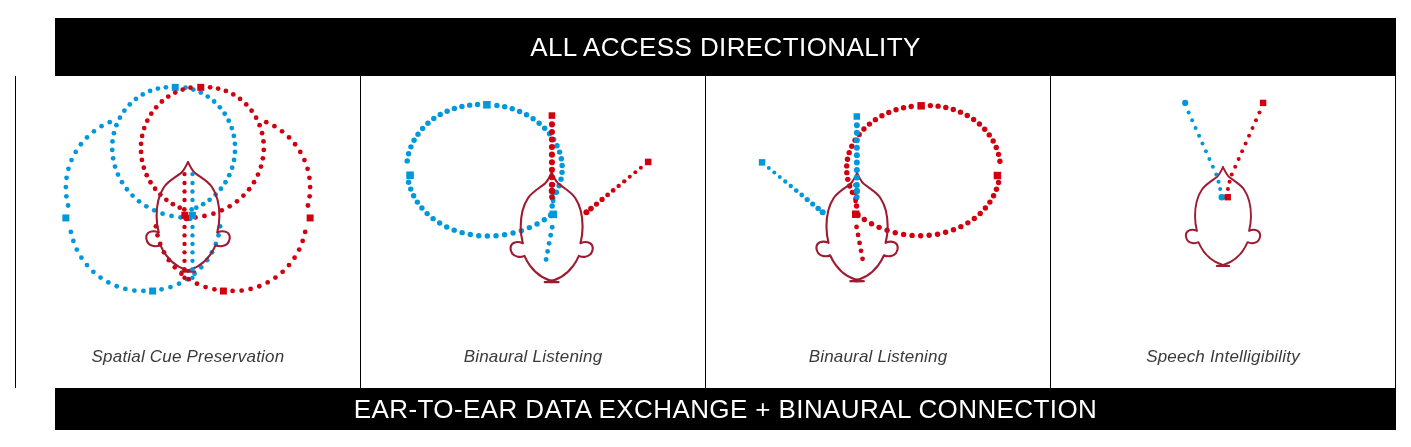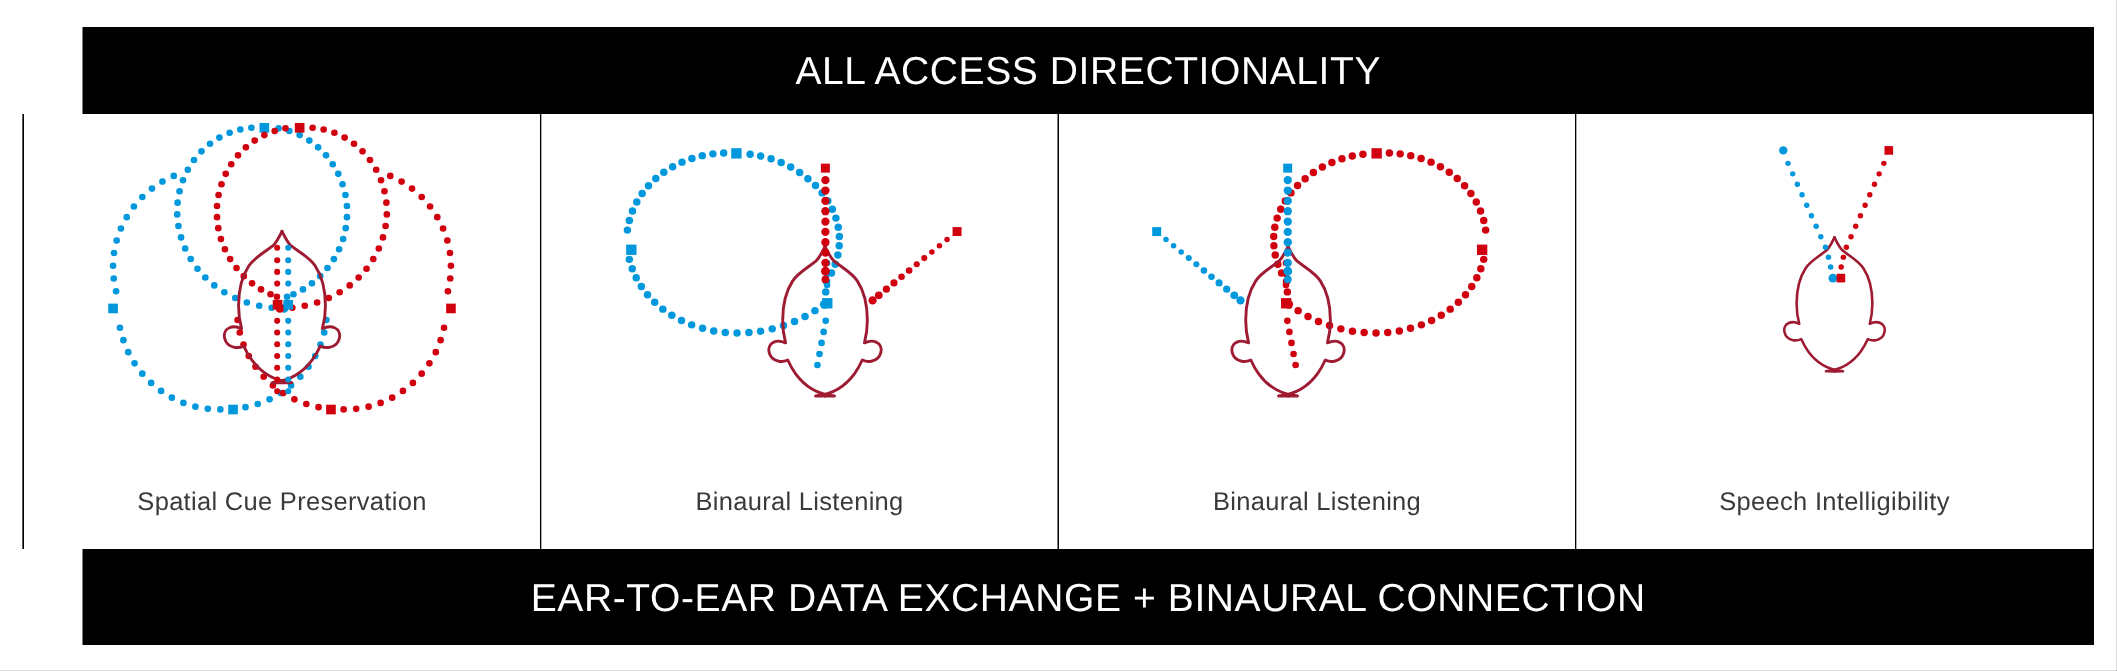--- a/index.html
+++ b/index.html
@@ -34,37 +34,38 @@
     justify-content: center;
     letter-spacing: 0.4px;
     flex: 0 0 auto;
     margin-left: 40px;
   }
   .banner-top {
     height: 58px;
     font-size: 26px;
   }
   .banner-bottom {
-    height: 64px;
+    height: 42px;
     font-size: 26px;
   }
   .banner-text {
     line-height: 1;
     white-space: nowrap;
     font-weight: 400;
   }
 
   
   .panels {
     flex: 1 1 auto;
     display: flex;
     border-left: 1.4px solid #000000;
     border-right: 1.4px solid #000000;
     box-sizing: border-box;
-    background: #737373;
+    background: #f9a8d4;
+    font-style: italic;
   }
   .panel {
     flex: 1 1 0;
     position: relative;
     display: flex;
     flex-direction: column;
     border-right: 1.4px solid #000000;
     box-sizing: border-box;
     background: #ffffff;
   }

